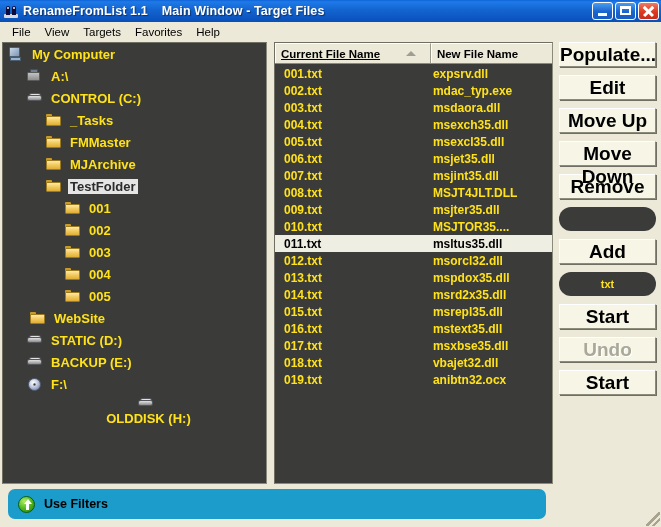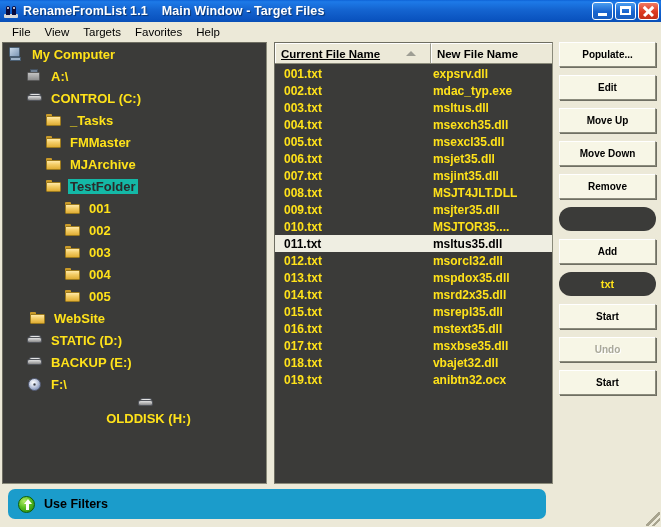--- a/index.html
+++ b/index.html
@@ -144,21 +144,21 @@
     white-space: nowrap;
   }
   .tree-label {
     color: #ffe21a;
     font-size: 13px;
     font-weight: bold;
     margin-left: 5px;
     padding: 0 2px;
   }
   .tree-row.selected .tree-label {
-    background: #14b8a6;
+    background: #e5e5e5;
     color: #2b2b2b;
   }
 
   
   .ico { width: 18px; height: 16px; position: relative; flex: none; }
   .ico-computer .mon {
     position: absolute; left: 2px; top: 1px; width: 11px; height: 10px;
     background: linear-gradient(to bottom right, #c9d8e8, #7d97b5);
     border: 1px solid #4a5e72; border-radius: 1px; box-sizing: border-box;
   }
@@ -274,21 +274,21 @@
     display: block;
     width: 97px;
     height: 25px;
     margin-bottom: 8px;
     background: #f7f6e6;
     border: 1px solid #8b8b7c;
     border-top-color: #ffffff;
     border-left-color: #ffffff;
     box-shadow: 1px 1px 0 #6f6f63;
     color: #000;
-    font-size: 10px;
+    font-size: 19px;
     font-weight: bold;
     font-family: "Liberation Sans", sans-serif;
     text-align: center;
     line-height: 23px;
     box-sizing: border-box;
     cursor: default;
   }
   .xp-btn.disabled { color: #a9a899; text-shadow: 1px 1px 0 #ffffff; }
   .pill {
     width: 97px;
@@ -525,21 +525,21 @@
         <div class="file-row">
           <span class="cell-cur">001.txt</span>
           <span class="cell-new">expsrv.dll</span>
         </div>
         <div class="file-row">
           <span class="cell-cur">002.txt</span>
           <span class="cell-new">mdac_typ.exe</span>
         </div>
         <div class="file-row">
           <span class="cell-cur">003.txt</span>
-          <span class="cell-new">msltus.dll</span>
+          <span class="cell-new">msdaora.dll</span>
         </div>
         <div class="file-row">
           <span class="cell-cur">004.txt</span>
           <span class="cell-new">msexch35.dll</span>
         </div>
         <div class="file-row">
           <span class="cell-cur">005.txt</span>
           <span class="cell-new">msexcl35.dll</span>
         </div>
         <div class="file-row">

